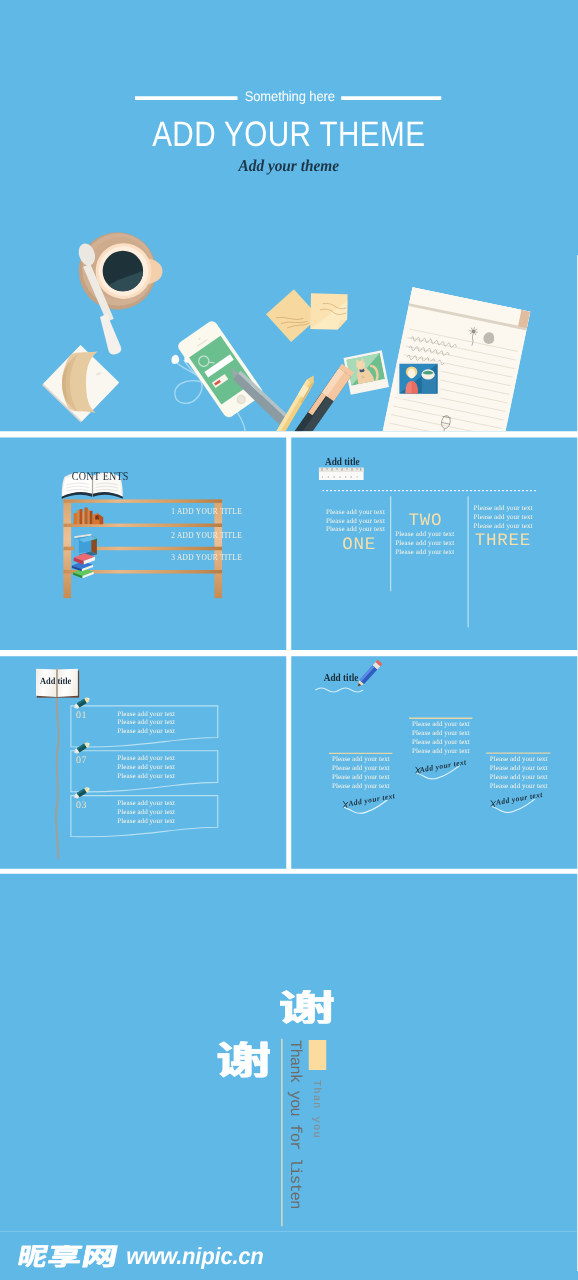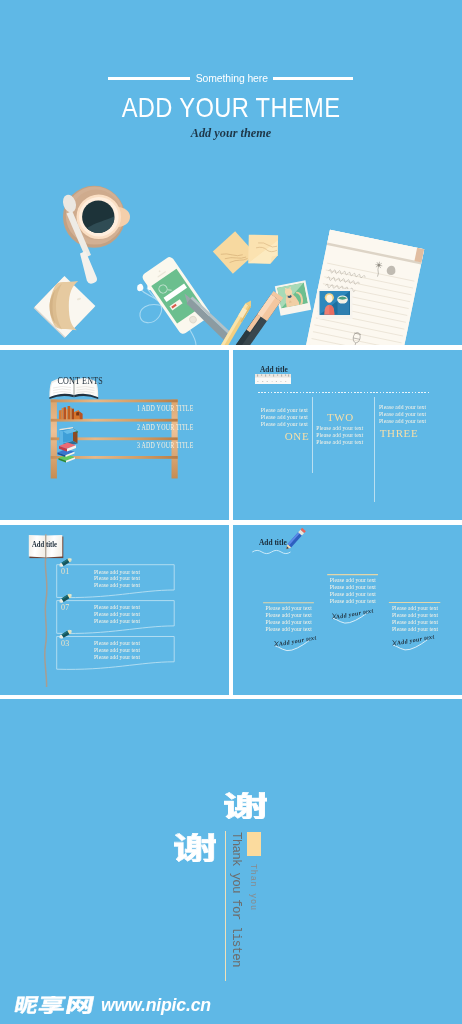--- a/index.html
+++ b/index.html
@@ -49,27 +49,27 @@
             transform:scaleX(0.86);transform-origin:0 50%;}
   .s3-ruler{position:absolute;left:22.2px;top:23.9px;}
   .s3-dash{position:absolute;left:24.8px;top:41.7px;width:172px;height:1.2px;
            background:repeating-linear-gradient(to right,#eaf5fb 0 1.5px,transparent 1.5px 3.2px);}
   .s3-vline{position:absolute;width:1px;background:#b9dff1;}
   .s3-v1{left:79.3px;top:47px;height:76px;}
   .s3-v2{left:141.2px;top:47px;height:105px;}
   .s3col{position:absolute;}
   .s3line{color:#fdf5e6;font-size:5.6px;line-height:7.1px;white-space:nowrap;
           font-family:"Liberation Serif","DejaVu Serif",serif;letter-spacing:0.1px;}
-  .s3big{color:#f7dfa8;font-size:11px;line-height:12px;white-space:nowrap;
-         font-family:Liberation Serif, serif;letter-spacing:0.6px;}
+  .s3big{color:#f7dfa8;font-size:14px;line-height:12px;white-space:nowrap;
+         font-family:Liberation Mono, monospace;letter-spacing:0.6px;}
   .s3c1{left:27.8px;top:56.5px;}
   .s3c2{left:83.2px;top:60.5px;}
   .s3c3{left:145.9px;top:53.5px;}
   .s3c2 .s3big{margin-left:10.7px;margin-bottom:2px;}
-  .s3c1 .s3big{margin-left:24px;margin-top:2px;}
+  .s3c1 .s3big{margin-left:13px;margin-top:2px;}
   .s3c3 .s3big{margin-left:0.9px;margin-top:2px;}
 
   
   .s4svg{position:absolute;left:0;top:0;}
   .s4-booktitle{position:absolute;left:32.4px;top:15.6px;color:#1b2b38;font-size:7.6px;
                 font-weight:700;font-family:"Liberation Serif","DejaVu Serif",serif;
                 transform:scaleX(0.88);transform-origin:0 50%;white-space:nowrap;}
   .s4item{position:absolute;}
   .s4num{position:absolute;left:0.3px;top:1.5px;color:#ece3c9;font-size:8px;
          font-family:"Liberation Serif","DejaVu Serif",serif;letter-spacing:0.3px;}

